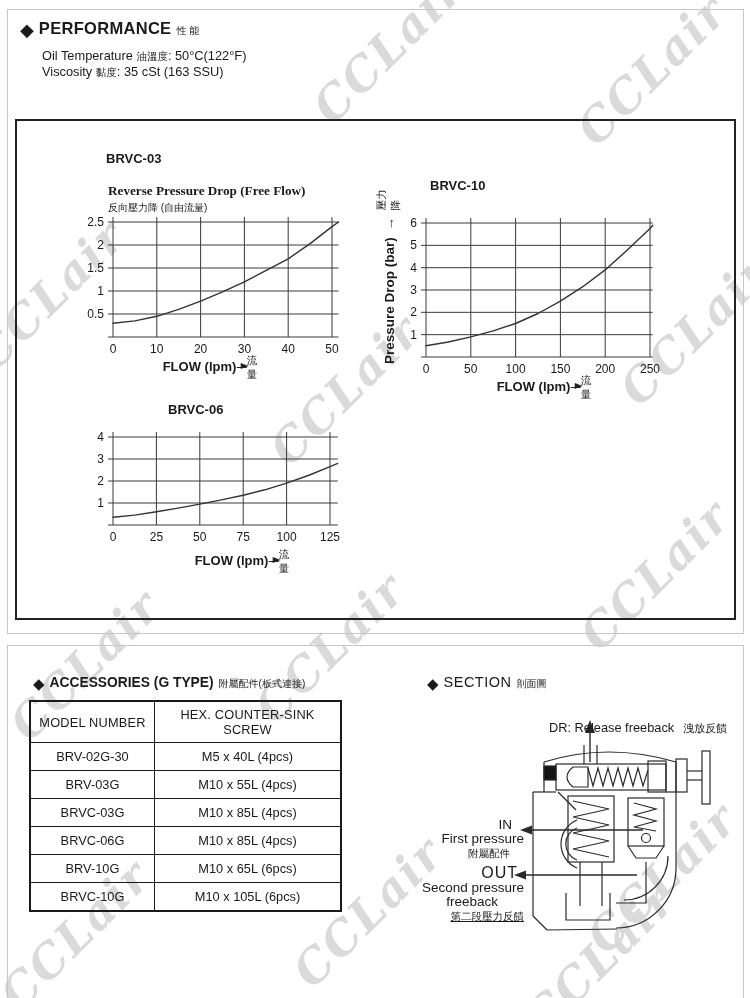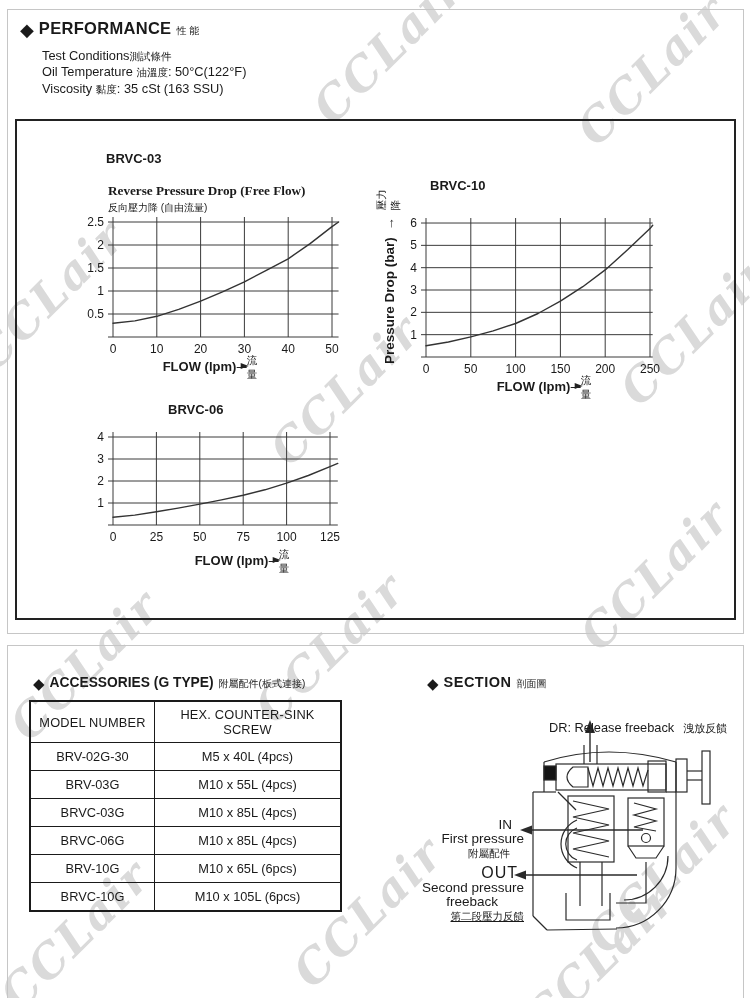--- a/index.html
+++ b/index.html
@@ -34,21 +34,21 @@
   .flow-text{font-size:13px;font-weight:bold;line-height:14px;white-space:nowrap;}
   .flow-line{position:relative;width:100%;height:0;border-top:1.4px solid #222;margin-top:2px;}
   .flow-line .ah{position:absolute;right:-2px;top:-4.6px;width:0;height:0;
       border-left:8px solid #222;border-top:3.8px solid transparent;border-bottom:3.8px solid transparent;}
   .flow-cjk{font-size:10.5px;margin-top:3px;align-self:flex-start;}
   .ylab{position:absolute;left:299px;top:265px;width:180px;height:18px;z-index:3;
         display:flex;align-items:center;justify-content:center;gap:7px;transform:rotate(-90deg);}
   .ylab b{font-size:13.5px;white-space:nowrap;}
   .ylab .arr{font-size:13px;font-weight:bold;}
   .acc-title{font-size:13.8px;font-weight:bold;}
-  .sec-title{font-size:14.5px;font-weight:bold;letter-spacing:.5px;}
+  .sec-title{font-size:14.5px;font-weight:normal;letter-spacing:.5px;}
   table.acc{position:absolute;left:29px;top:700px;width:313px;border-collapse:collapse;z-index:3;
             background:transparent;}
   table.acc,table.acc th,table.acc td{border:1.5px solid #1a1a1a;}
   table.acc{border-width:2px;}
   table.acc th{height:38px;font-size:12.8px;font-weight:normal;letter-spacing:.2px;}
   table.acc td{height:25px;font-size:12.8px;text-align:center;}
   table.acc td.c1{width:121px;}
   .dr-label{font-size:12.8px;white-space:nowrap;}
   .dr-label .cjk-sm{font-size:11px;margin-left:9px;}
   .ports{position:absolute;left:418px;top:818px;width:106px;text-align:right;z-index:3;}
@@ -80,21 +80,20 @@
 
   <div class="pageframe" style="left:7px;top:9px;width:735px;height:623px;"></div>
   <div class="pageframe" style="left:7px;top:645px;width:735px;height:360px;"></div>
 
   <div class="txt hdr-flex" style="left:20px;top:19px;">
     <span class="diamond">◆</span>
     <span class="perf-title">PERFORMANCE</span>
     <span class="cjk-sm">性 能</span>
   </div>
   <div class="txt cond" style="left:42px;top:48px;">
-    <div><span>Test Conditions</span><span class="cjk-sm">測試條件</span></div>
     <div><span>Oil Temperature</span> <span class="cjk-sm">油溫度</span><span>: 50°C(122°F)</span></div>
     <div><span>Viscosity</span> <span class="cjk-sm">黏度</span><span>: 35 cSt (163 SSU)</span></div>
   </div>
 
   <div class="chartbox"></div>
 
   <div class="txt model-title" style="left:106px;top:151px;">BRVC-03</div>
   <div class="txt chart-title" style="left:108px;top:183px;font-family:Liberation Serif, serif;">Reverse Pressure Drop (Free Flow)</div>
   <div class="txt chart-sub" style="left:108px;top:199px;">反向壓力降 (自由流量)</div>
   <div class="txt model-title" style="left:430px;top:178px;">BRVC-10</div>

